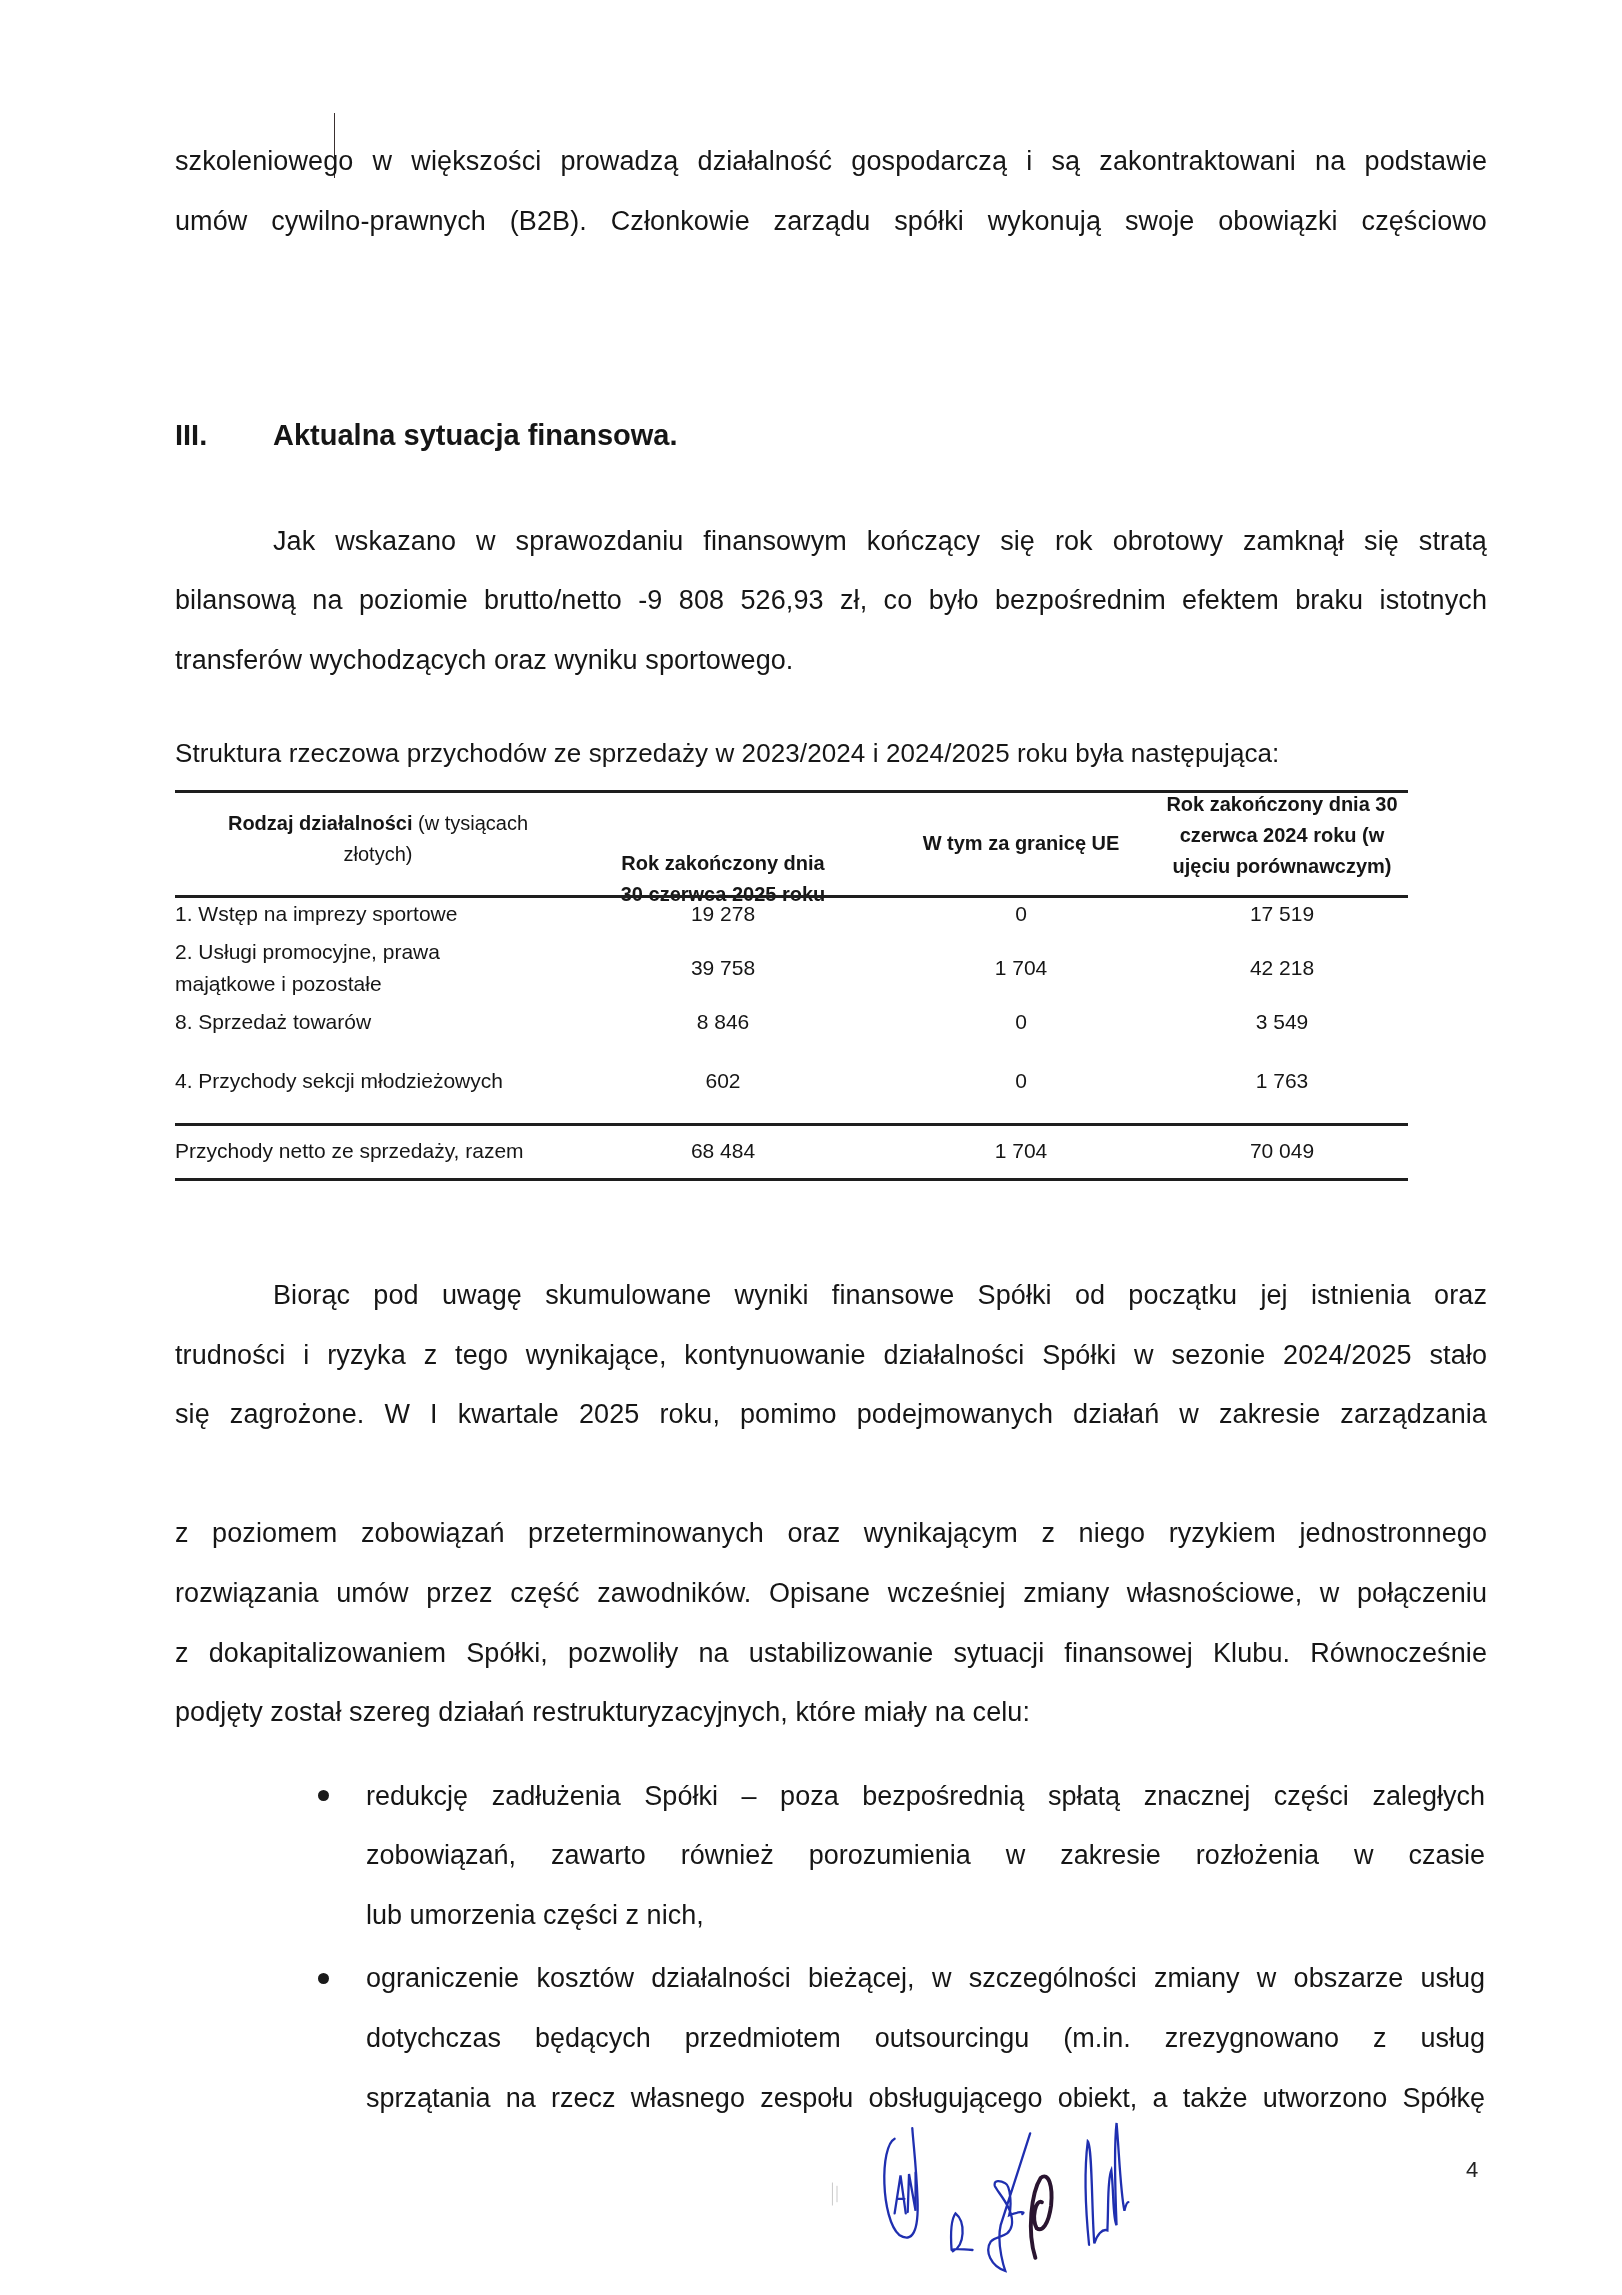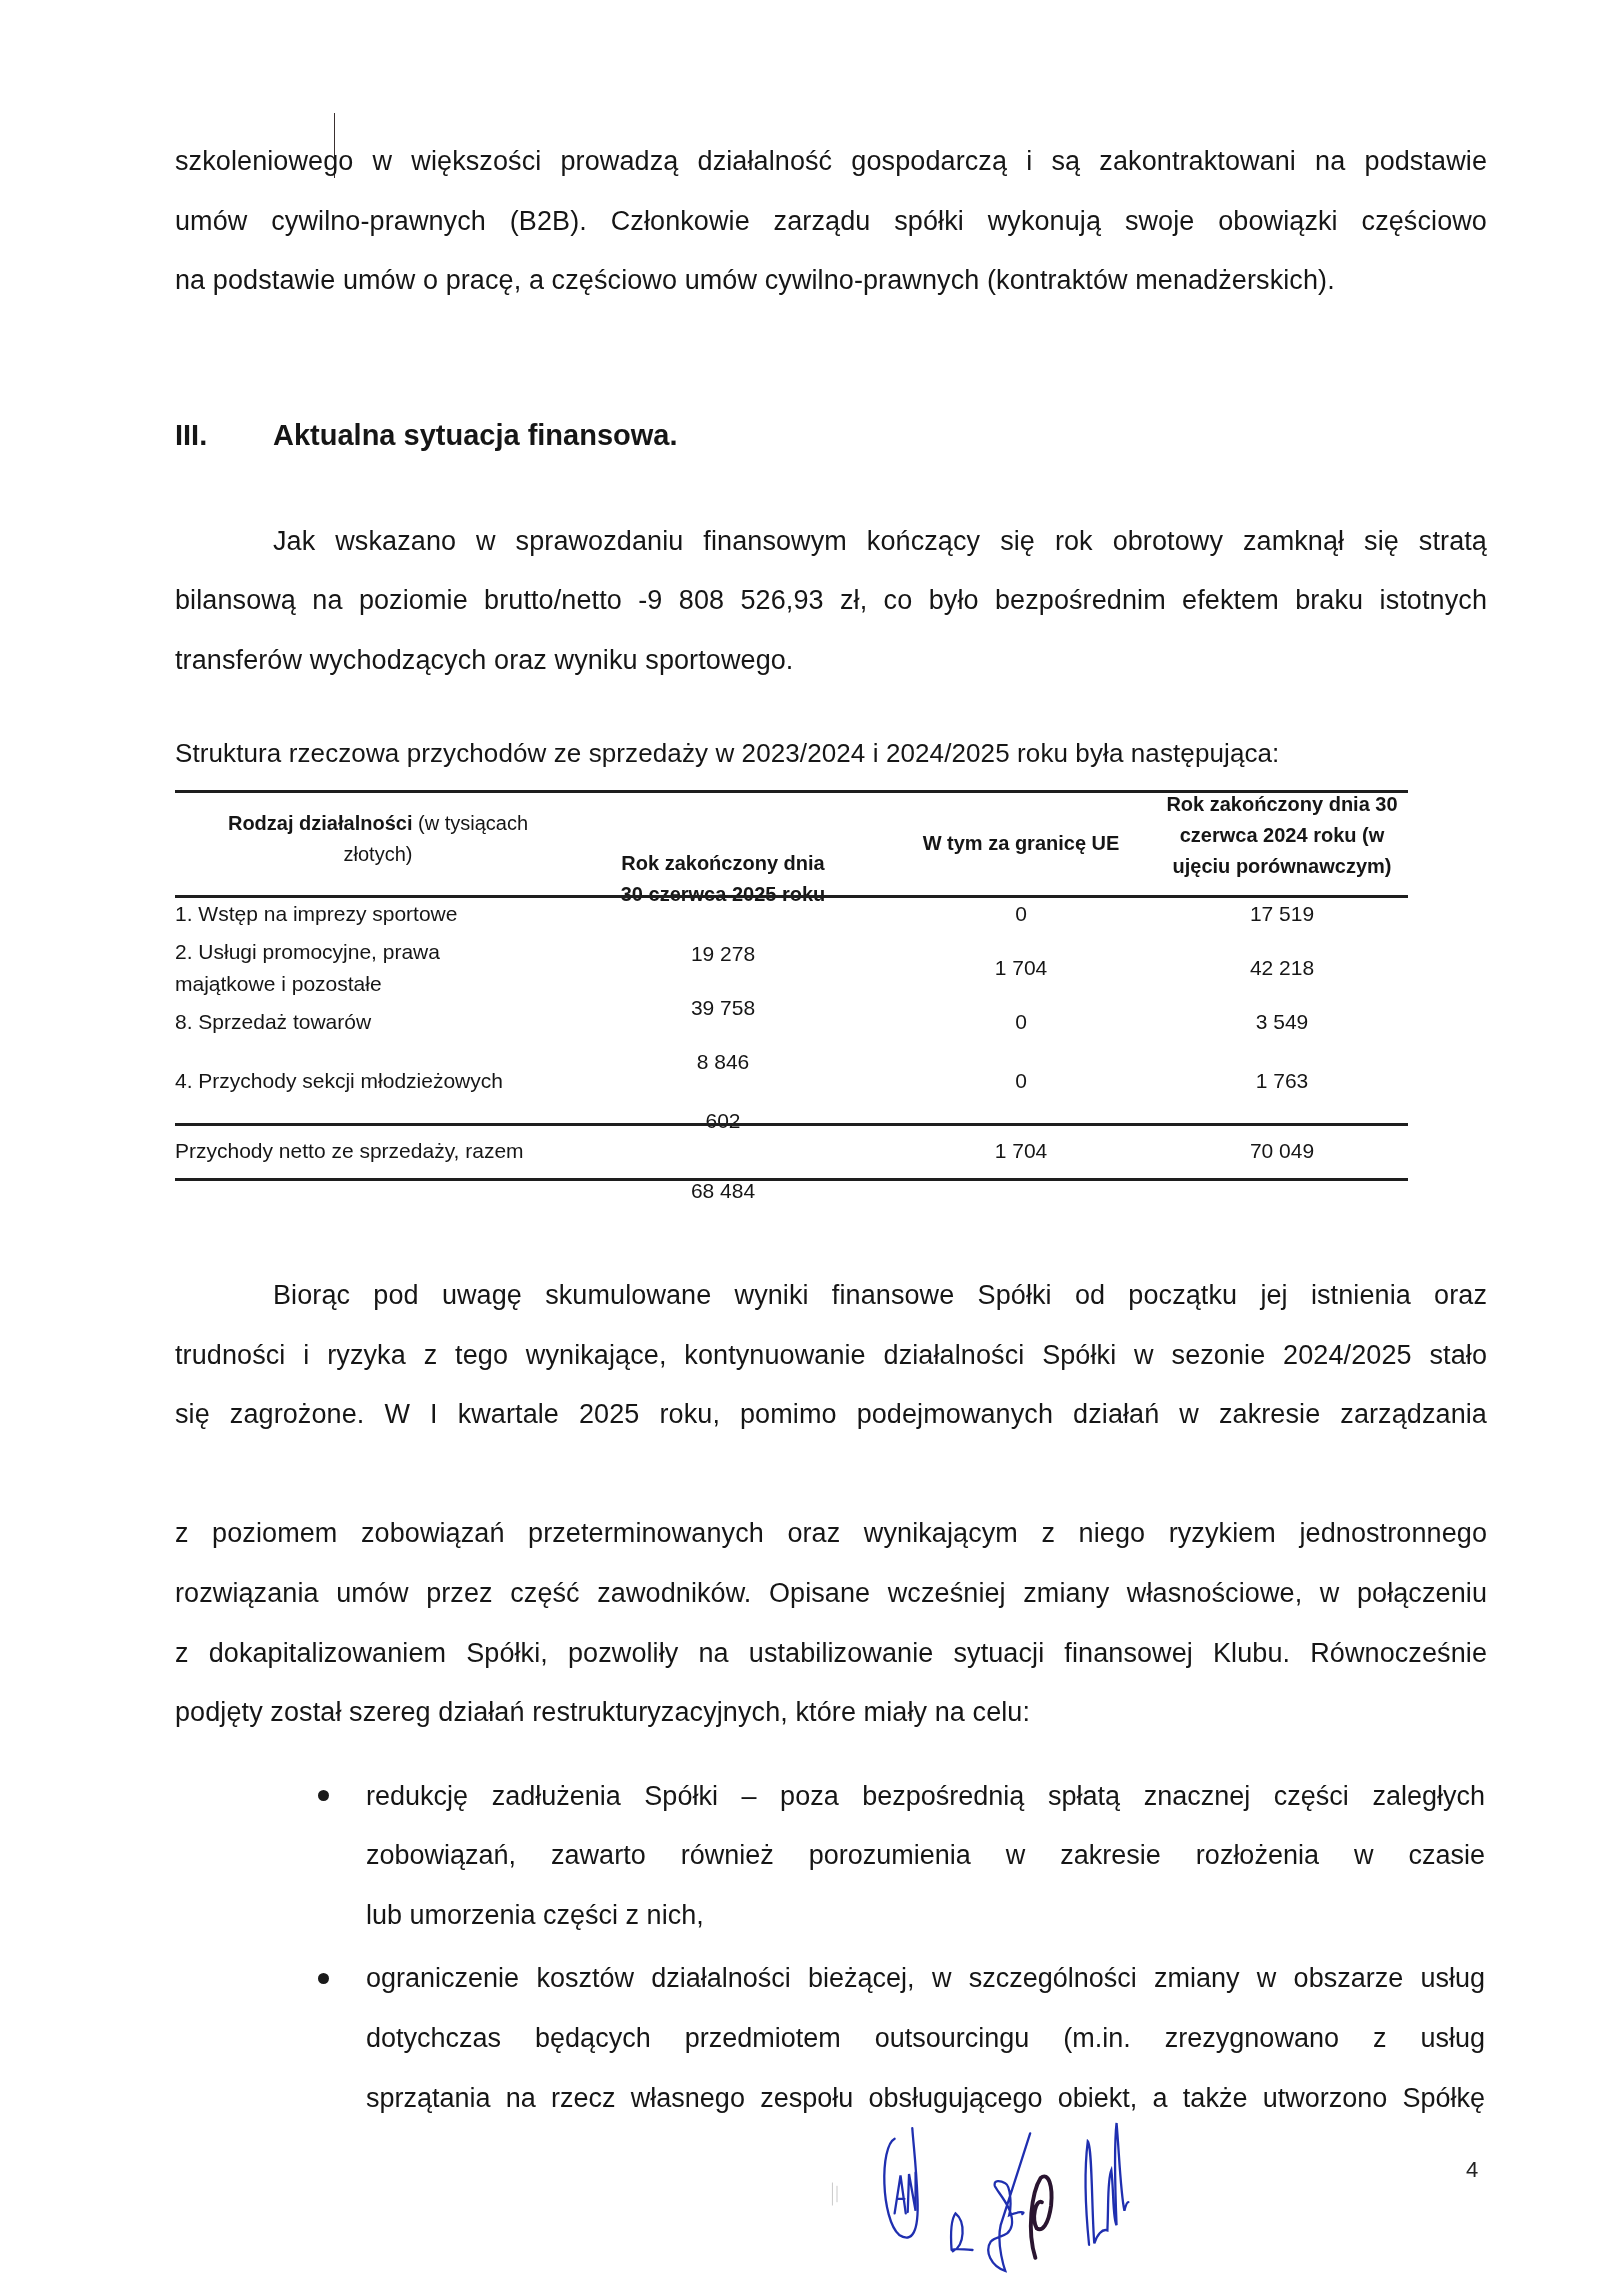--- a/index.html
+++ b/index.html
@@ -54,21 +54,21 @@
     }
     .th .light { font-weight: normal; text-align: center; }
     .td {
       position: absolute;
       font-size: 21px;
       line-height: 32px;
       white-space: nowrap;
     }
     .td.num { text-align: center; }
     .col1 { left: 159px; width: 458px; }
-    .col2 { left: 563px; width: 288px; margin-top: 40px; }
+    .col2 { left: 563px; width: 288px; }
     .col3 { left: 874px; width: 262px; }
     .col4 { left: 1135px; width: 262px; }
 
     
     .bullet-dot {
       position: absolute;
       left: 302px;
       width: 11px;
       height: 11px;
       border-radius: 50%;
@@ -94,21 +94,20 @@
   </style>
 </head>
 <body>
 
 <div class="page">
 
   <div class="scan-mark"></div>
 
   <div class="line justify" style="top:145px">szkoleniowego w większości prowadzą działalność gospodarczą i są zakontraktowani na podstawie</div>
   <div class="line justify" style="top:205px">umów cywilno-prawnych (B2B).  Członkowie zarządu spółki wykonują swoje obowiązki częściowo</div>
-  <div class="line" style="top:264px">na podstawie umów o pracę, a częściowo umów cywilno-prawnych (kontraktów menadżerskich).</div>
 
   <div class="heading">
     <span class="num">III.</span><span>Aktualna sytuacja finansowa.</span>
   </div>
 
   <div class="line indent justify" style="top:525px">Jak wskazano w sprawozdaniu finansowym kończący się rok obrotowy zamknął się stratą</div>
   <div class="line justify" style="top:584px">bilansową na poziomie brutto/netto -9 808 526,93 zł, co było bezpośrednim efektem braku istotnych</div>
   <div class="line" style="top:644px">transferów wychodzących oraz wyniku sportowego.</div>
 
   <div class="line" style="top:737px;font-size:26px;">Struktura rzeczowa przychodów ze sprzedaży w 2023/2024 i 2024/2025 roku była następująca:</div>

